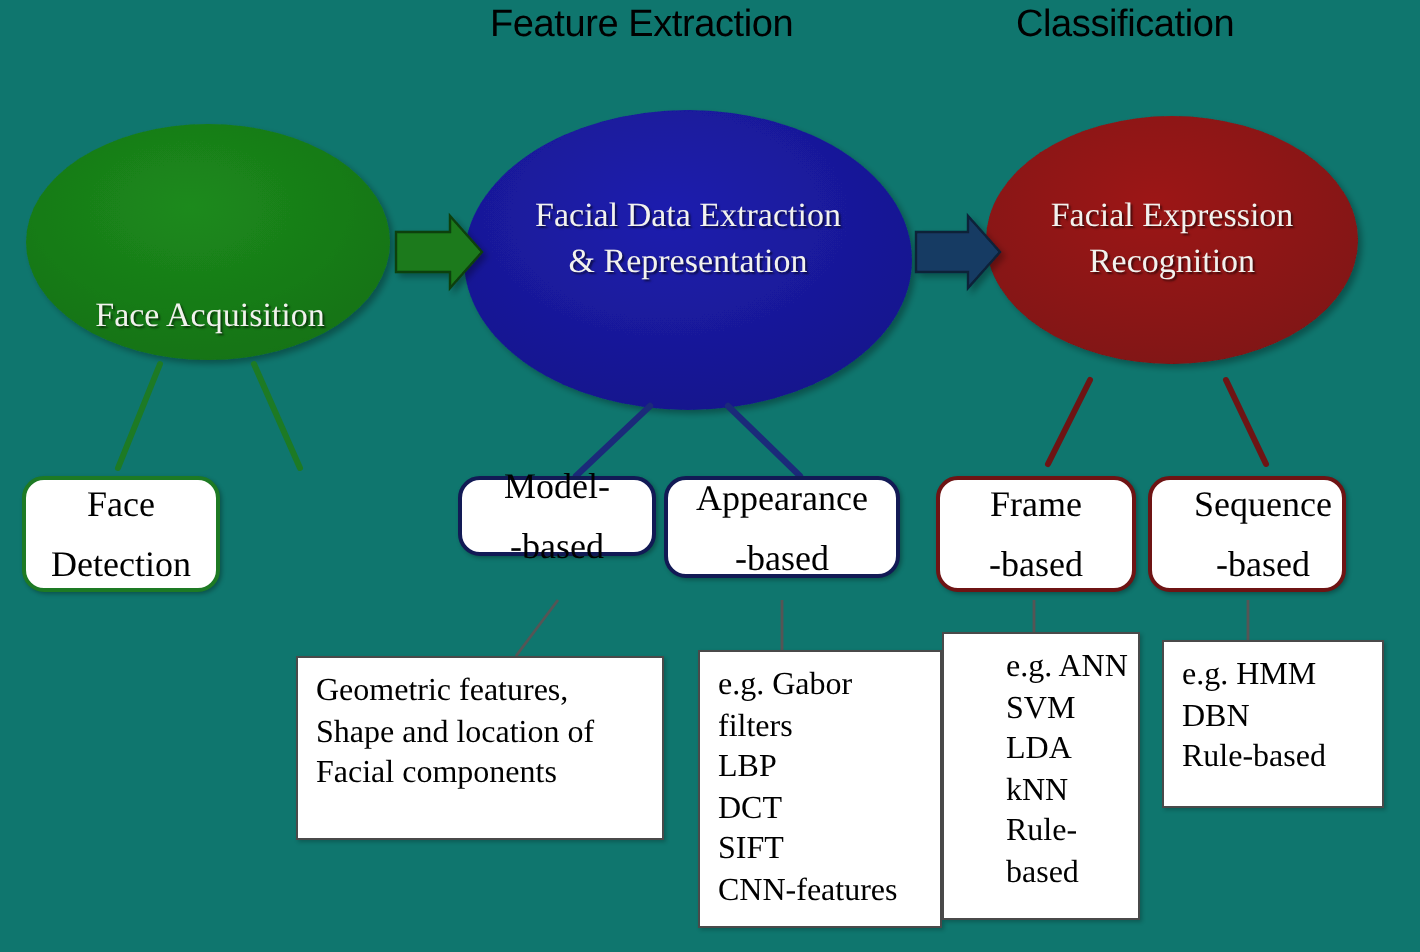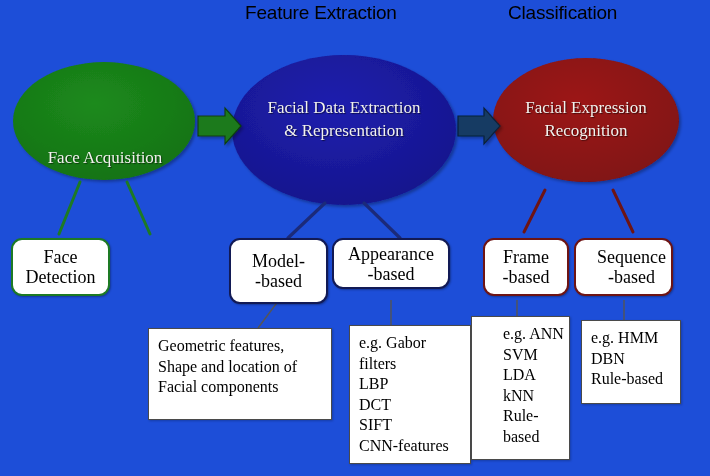--- a/index.html
+++ b/index.html
@@ -4,21 +4,21 @@
 <style>
   html, body {
     margin: 0;
     padding: 0;
     background: #ffffff;
   }
   #stage {
     position: relative;
     width: 710px;
     height: 476px;
-    background: #1d4ed8;
+    background: #0f766e;
     overflow: hidden;
     font-family: "Liberation Serif", "DejaVu Serif", serif;
   }
   #svg-layer {
     position: absolute;
     left: 0; top: 0;
     width: 710px;
     height: 476px;
   }
 
@@ -54,53 +54,53 @@
   .cat-box {
     position: absolute;
     box-sizing: border-box;
     background: #ffffff;
     border-radius: 11px;
     display: flex;
     align-items: center;
     justify-content: center;
     text-align: center;
     font-size: 18px;
-    line-height: 20px;
+    line-height: 30px;
     color: #000000;
     white-space: pre-line;
     box-shadow: 1px 1px 2px rgba(0,0,0,0.30);
   }
   .cat-green { border: 2px solid #1d7a24; }
   .cat-blue  { border: 2px solid #121a55; }
   .cat-red   { border: 2px solid #6e1414; }
 
   #box-face-detection   { left: 11px;  top: 238px; width: 99px;  height: 58px; }
   #box-head-pose        { left: 114px; top: 238px; width: 109px; height: 58px; }
-  #box-model-based      { left: 229px; top: 238px; width: 99px;  height: 66px; }
+  #box-model-based      { left: 229px; top: 238px; width: 99px;  height: 40px; }
   #box-appearance-based { left: 332px; top: 238px; width: 118px; height: 51px; }
-  #box-frame-based      { left: 483px; top: 238px; width: 86px; height: 58px; }
+  #box-frame-based      { left: 468px; top: 238px; width: 100px; height: 58px; }
   #box-sequence-based   { left: 574px; top: 238px; width: 99px;  height: 58px; padding-left: 16px; }
 
   
   .detail-box {
     position: absolute;
     box-sizing: border-box;
     background: #ffffff;
     border: 1px solid #4a4a4a;
     color: #000000;
     font-size: 16px;
     line-height: 20.5px;
     white-space: pre-line;
     padding: 7px 0 0 9px;
     box-shadow: 1px 1px 2px rgba(0,0,0,0.22);
   }
   #det-geometric { left: 148px; top: 328px; width: 184px; height: 92px; }
   #det-appearance{ left: 349px; top: 325px; width: 122px; height: 139px; }
   #det-frame     { left: 471px; top: 316px; width: 99px;  height: 144px; padding-left: 31px; }
-  #det-sequence  { left: 581px; top: 320px; width: 100px; height: 84px; }
+  #det-sequence  { left: 581px; top: 320px; width: 111px; height: 84px; }
 </style>
 </head>
 <body>
 
 <div id="stage">
 
   <svg id="svg-layer" viewBox="0 0 710 476">
     <defs>
       <radialGradient id="gGreen" cx="45%" cy="35%" r="75%">
         <stop offset="0%" stop-color="#1c8a1c"></stop>

